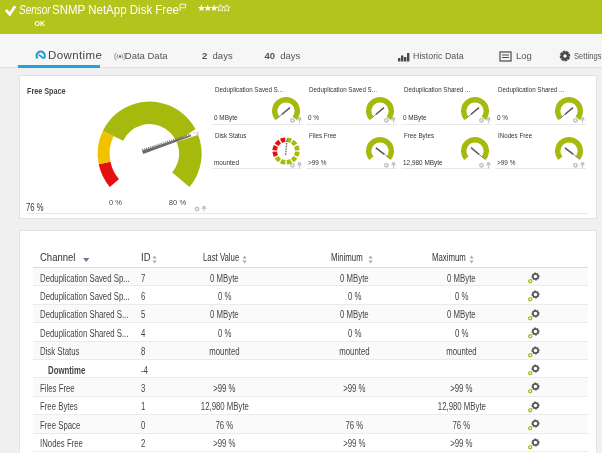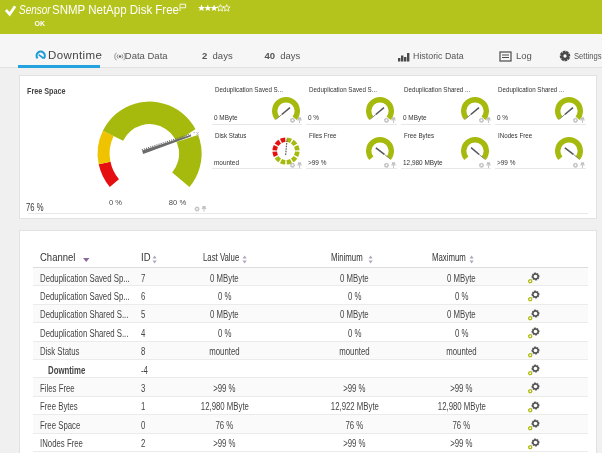--- a/index.html
+++ b/index.html
@@ -493,21 +493,20 @@
       <line x1="2.2" y1="10.2" x2="0.22" y2="9.25" stroke="#a8b400" stroke-width="1.21"></line>
       <line x1="2.2" y1="10.2" x2="0.22" y2="11.15" stroke="#a8b400" stroke-width="1.21"></line>
       <line x1="2.2" y1="10.2" x2="1.71" y2="12.34" stroke="#a8b400" stroke-width="1.21"></line>
       <line x1="2.2" y1="10.2" x2="3.57" y2="11.92" stroke="#a8b400" stroke-width="1.21"></line>
       <circle cx="2.2" cy="10.2" r="0.88" fill="#fff"></circle>
     </svg>
 <div class="abs" style="left:33px;top:414.2px;width:554.5px;height:1px;background:#ebebeb"></div>
 <div class="abs" style="left:40px;top:401.4px;font-size:10px;color:#444;font-weight:400;line-height:12px;white-space:pre;"><span style="display:inline-block;transform:scaleX(0.78);transform-origin:left center">Free Bytes</span></div>
 <div class="abs" style="left:141px;top:401.4px;font-size:10px;color:#444;font-weight:400;line-height:12px;white-space:pre;"><span style="display:inline-block;transform:scaleX(0.78);transform-origin:left center">1</span></div>
 <div class="abs" style="left:159.5px;top:401.4px;width:130px;text-align:center;font-size:10px;color:#444;line-height:12px;white-space:pre"><span style="display:inline-block;transform:scaleX(0.78);transform-origin:center center">12,980 MByte</span></div>
-<div class="abs" style="left:289.5px;top:401.4px;width:130px;text-align:center;font-size:10px;color:#444;line-height:12px;white-space:pre"><span style="display:inline-block;transform:scaleX(0.78);transform-origin:center center">12,922 MByte</span></div>
 <div class="abs" style="left:396.5px;top:401.4px;width:130px;text-align:center;font-size:10px;color:#444;line-height:12px;white-space:pre"><span style="display:inline-block;transform:scaleX(0.78);transform-origin:center center">12,980 MByte</span></div>
 <svg class="abs" style="left:527.5px;top:399.8px" width="14" height="14">
       <circle cx="7.5" cy="5.5" r="2.81" fill="#575757"></circle>
       <line x1="7.5" y1="5.5" x2="11.34" y2="4.82" stroke="#575757" stroke-width="2.15"></line>
       <line x1="7.5" y1="5.5" x2="9.74" y2="2.31" stroke="#575757" stroke-width="2.15"></line>
       <line x1="7.5" y1="5.5" x2="6.82" y2="1.66" stroke="#575757" stroke-width="2.15"></line>
       <line x1="7.5" y1="5.5" x2="4.31" y2="3.26" stroke="#575757" stroke-width="2.15"></line>
       <line x1="7.5" y1="5.5" x2="3.66" y2="6.18" stroke="#575757" stroke-width="2.15"></line>
       <line x1="7.5" y1="5.5" x2="5.26" y2="8.69" stroke="#575757" stroke-width="2.15"></line>
       <line x1="7.5" y1="5.5" x2="8.18" y2="9.34" stroke="#575757" stroke-width="2.15"></line>

